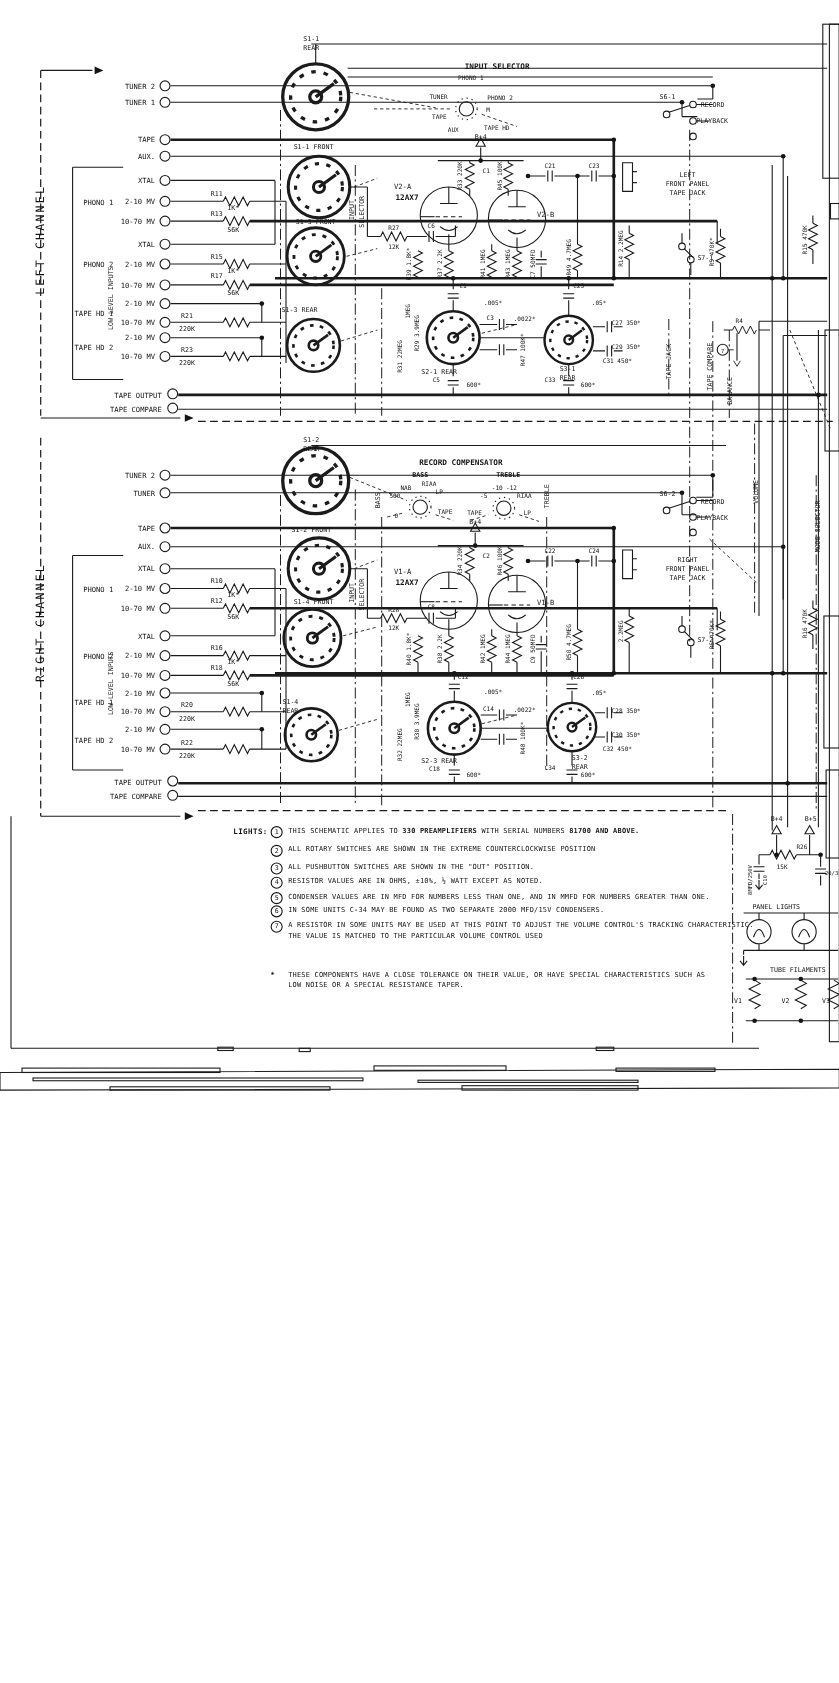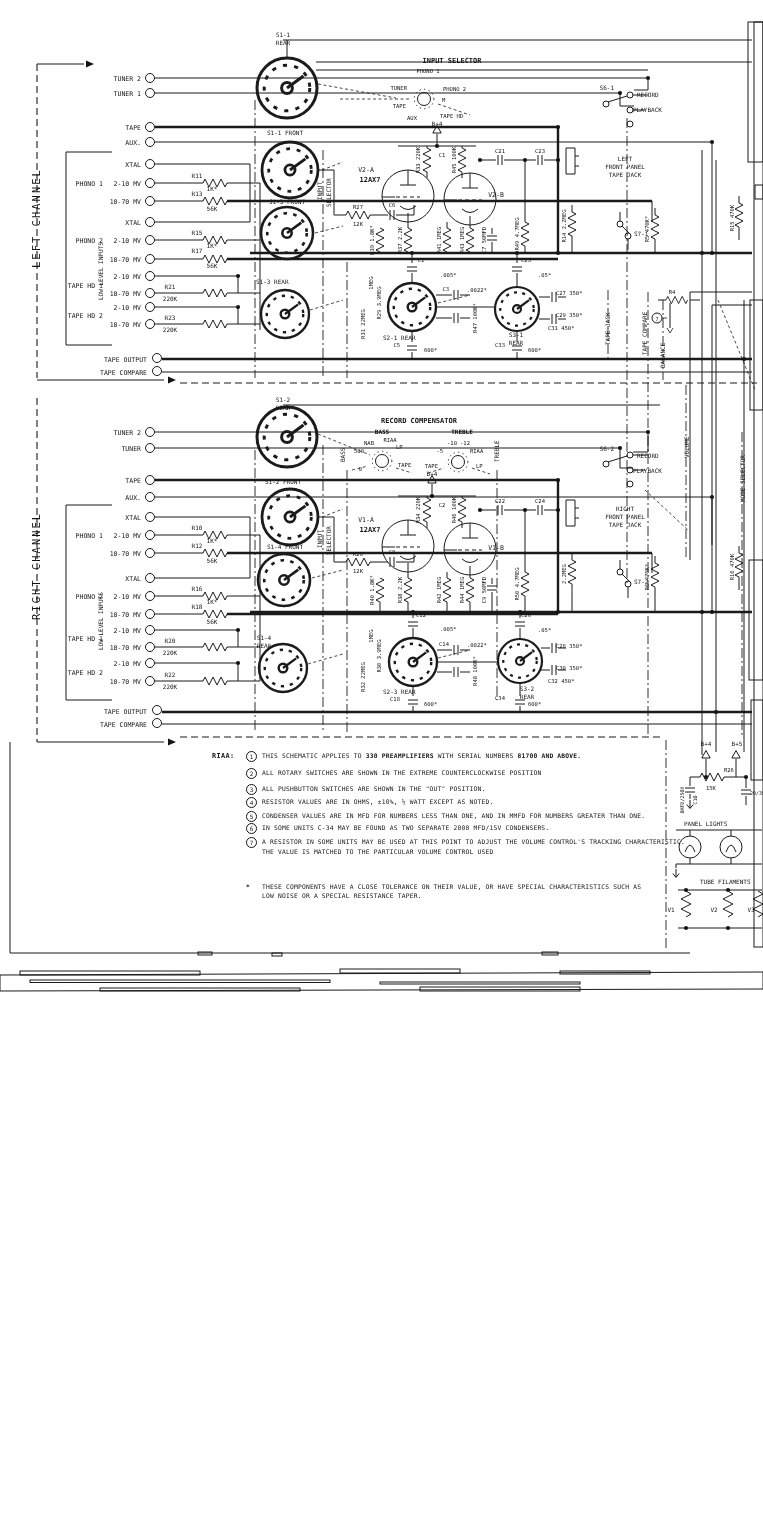--- a/index.html
+++ b/index.html
@@ -646,21 +646,21 @@
   <text class="t5" x="750" y="795">20/350V</text>
   <text class="t6" x="684" y="826">PANEL LIGHTS</text>
   <text class="t6" x="700" y="884">TUBE FILAMENTS</text>
   <text class="t6" text-anchor="middle" x="671" y="912">V1</text>
   <text class="t6" text-anchor="middle" x="714" y="912">V2</text>
   <text class="t6" text-anchor="middle" x="751" y="912">V3</text>
 </g>
 </svg>
 
 <div class="notes">
-  <div class="ntitle" style="left:212px;top:752px;">RIAA:</div>
+  <div class="ntitle" style="left:212px;top:752px;">LIGHTS:</div>
   <div class="ncirc" style="left:246px;top:751px;">1</div>
   <div class="nline" style="left:262px;top:752px;"><span>THIS SCHEMATIC APPLIES TO </span><b>330 PREAMPLIFIERS</b><span> WITH SERIAL NUMBERS </span><b>81700 AND ABOVE.</b></div>
   <div class="ncirc" style="left:246px;top:768px;">2</div>
   <div class="nline" style="left:262px;top:769px;">ALL ROTARY SWITCHES ARE SHOWN IN THE EXTREME COUNTERCLOCKWISE POSITION</div>
   <div class="ncirc" style="left:246px;top:784px;">3</div>
   <div class="nline" style="left:262px;top:785px;">ALL PUSHBUTTON SWITCHES ARE SHOWN IN THE "OUT" POSITION.</div>
   <div class="ncirc" style="left:246px;top:797px;">4</div>
   <div class="nline" style="left:262px;top:798px;">RESISTOR VALUES ARE IN OHMS, ±10%, ½ WATT EXCEPT AS NOTED.</div>
   <div class="ncirc" style="left:246px;top:811px;">5</div>
   <div class="nline" style="left:262px;top:812px;">CONDENSER VALUES ARE IN MFD FOR NUMBERS LESS THAN ONE, AND IN MMFD FOR NUMBERS GREATER THAN ONE.</div>

